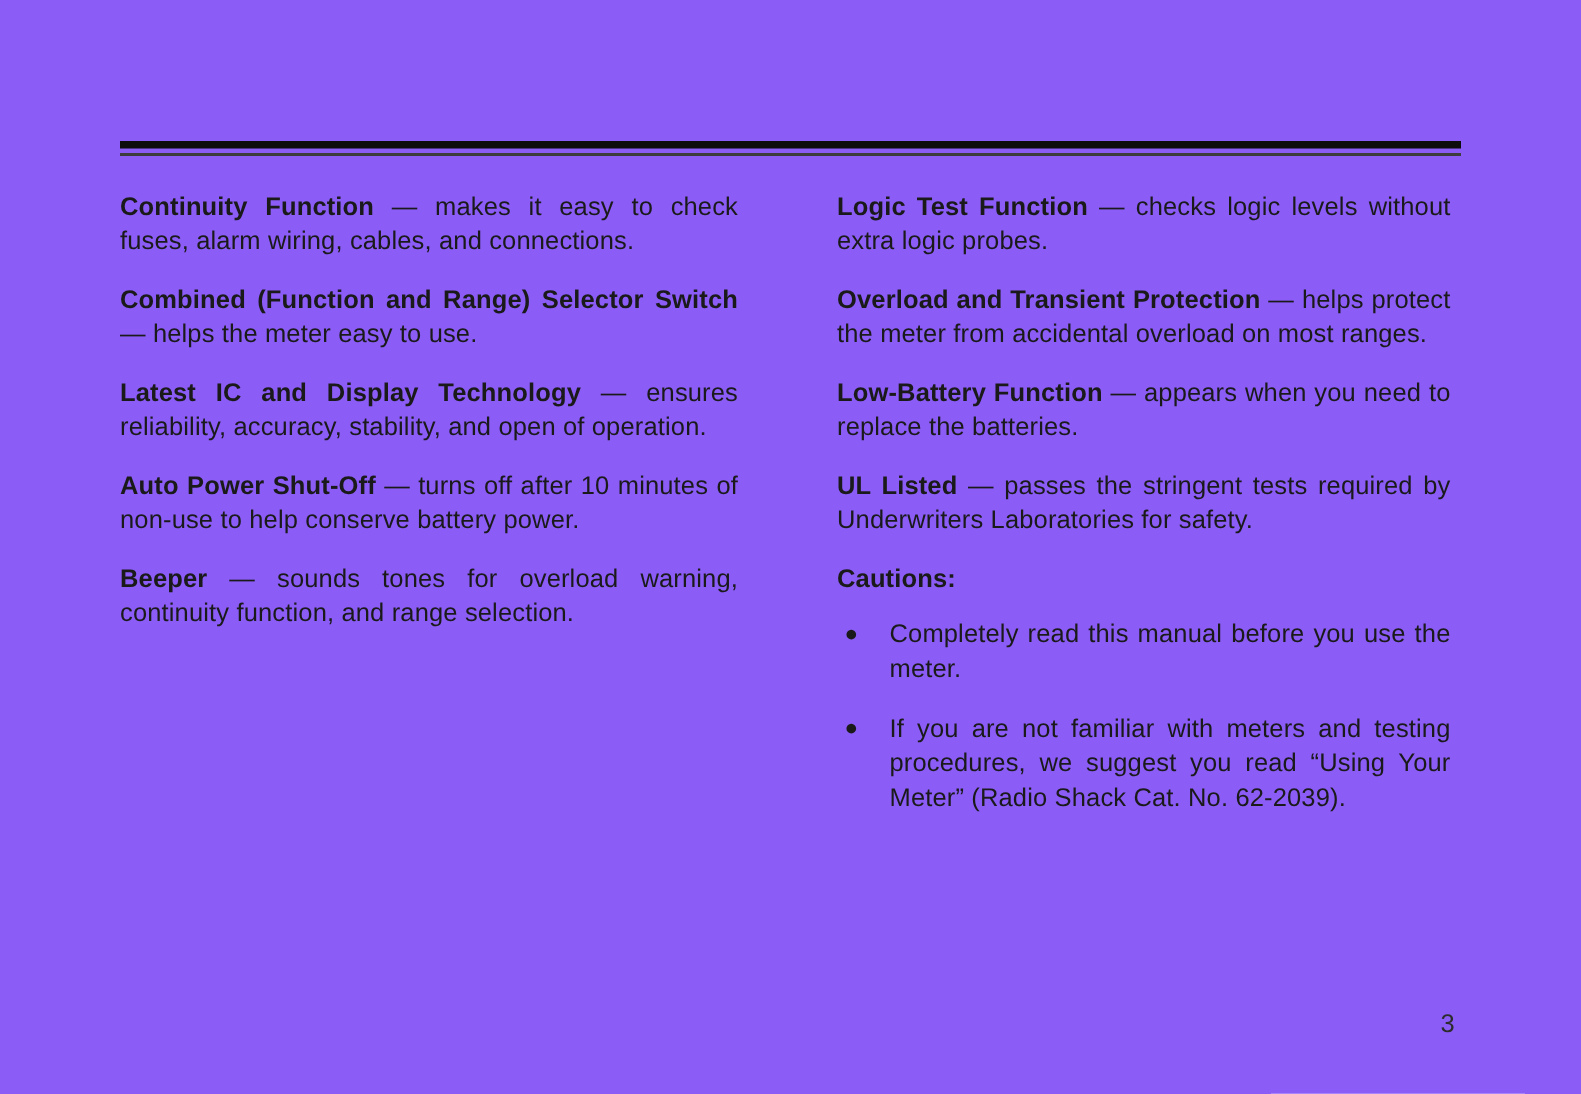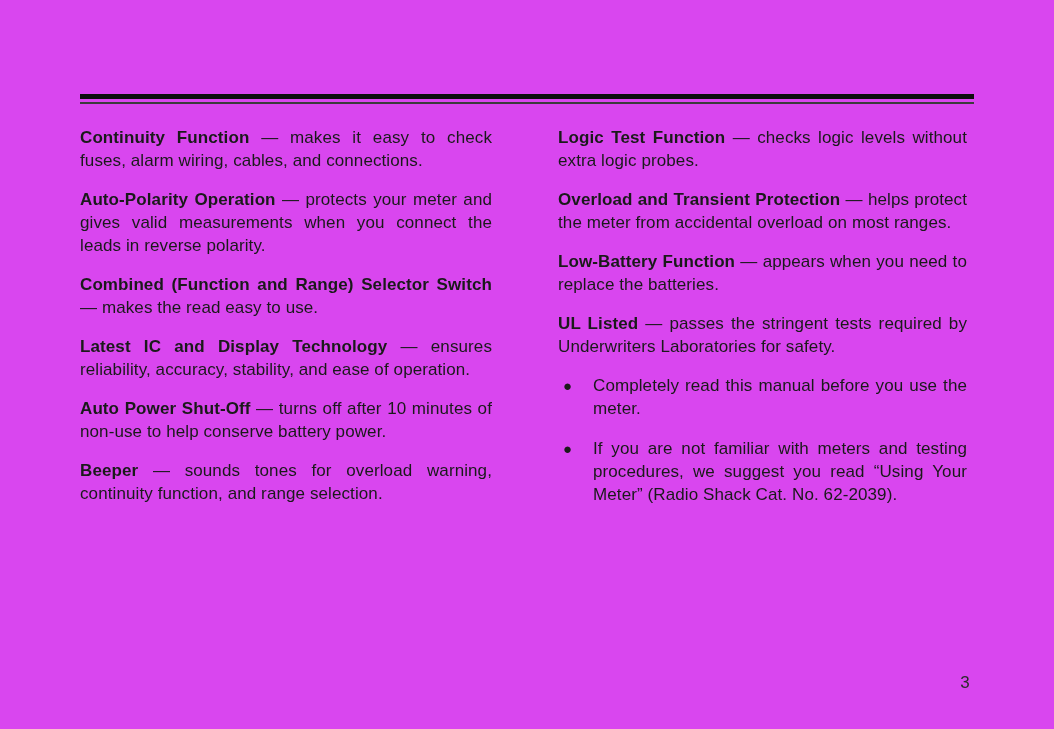--- a/index.html
+++ b/index.html
@@ -1,20 +1,20 @@
 <!DOCTYPE html>
 <html><head>
 <meta charset="utf-8">
 <style>
   html, body { margin: 0; padding: 0; }
   .page {
     position: relative;
     width: 1054px;
     height: 729px;
-    background: #d946ef;
+    background: #8b5cf6;
     font-family: "Liberation Sans", sans-serif;
     color: #1a1a1a;
     overflow: hidden;
   }
   .rule-group {
     position: absolute;
     left: 80px;
     top: 94px;
     width: 894px;
   }
@@ -69,36 +69,36 @@
 
 <div class="page">
 
   <div class="rule-group">
     <div class="rule thick"></div>
     <div class="rule thin"></div>
   </div>
 
   <div class="col col-left">
       <p class="para"><strong>Continuity Function</strong><span> — makes it easy to check fuses, alarm wiring, cables, and connections.</span></p>
-      <p class="para"><strong>Auto-Polarity Operation</strong><span> — protects your meter and gives valid measurements when you connect the leads in reverse polarity.</span></p>
-      <p class="para"><strong>Combined (Function and Range) Selector Switch</strong><span> — makes the read easy to use.</span></p>
-      <p class="para"><strong>Latest IC and Display Technology</strong><span> — ensures reliability, accuracy, stability, and ease of operation.</span></p>
+      <p class="para"><strong>Combined (Function and Range) Selector Switch</strong><span> — helps the meter easy to use.</span></p>
+      <p class="para"><strong>Latest IC and Display Technology</strong><span> — ensures reliability, accuracy, stability, and open of operation.</span></p>
       <p class="para"><strong>Auto Power Shut-Off</strong><span> — turns off after 10 minutes of non-use to help conserve battery power.</span></p>
       <p class="para"><strong>Beeper</strong><span> — sounds tones for overload warning, continuity function, and range selection.</span></p>
     </div>
 
   <div class="col col-right">
     <div>
         <p class="para"><strong>Logic Test Function</strong><span> — checks logic levels without extra logic probes.</span></p>
         <p class="para"><strong>Overload and Transient Protection</strong><span> — helps protect the meter from accidental overload on most ranges.</span></p>
         <p class="para"><strong>Low-Battery Function</strong><span> — appears when you need to replace the batteries.</span></p>
         <p class="para"><strong>UL Listed</strong><span> — passes the stringent tests required by Underwriters Laboratories for safety.</span></p>
       </div>
 
     <div>
+      <p class="cautions-heading">Cautions:</p>
       <div>
           <div class="bullet-row">
             <span class="bullet-glyph">●</span>
             <span class="bullet-text">Completely read this manual before you use the meter.</span>
           </div>
           <div class="bullet-row">
             <span class="bullet-glyph">●</span>
             <span class="bullet-text">If you are not familiar with meters and testing procedures, we suggest you read “Using Your Meter” (Radio Shack Cat. No. 62-2039).</span>
           </div>
         </div>

